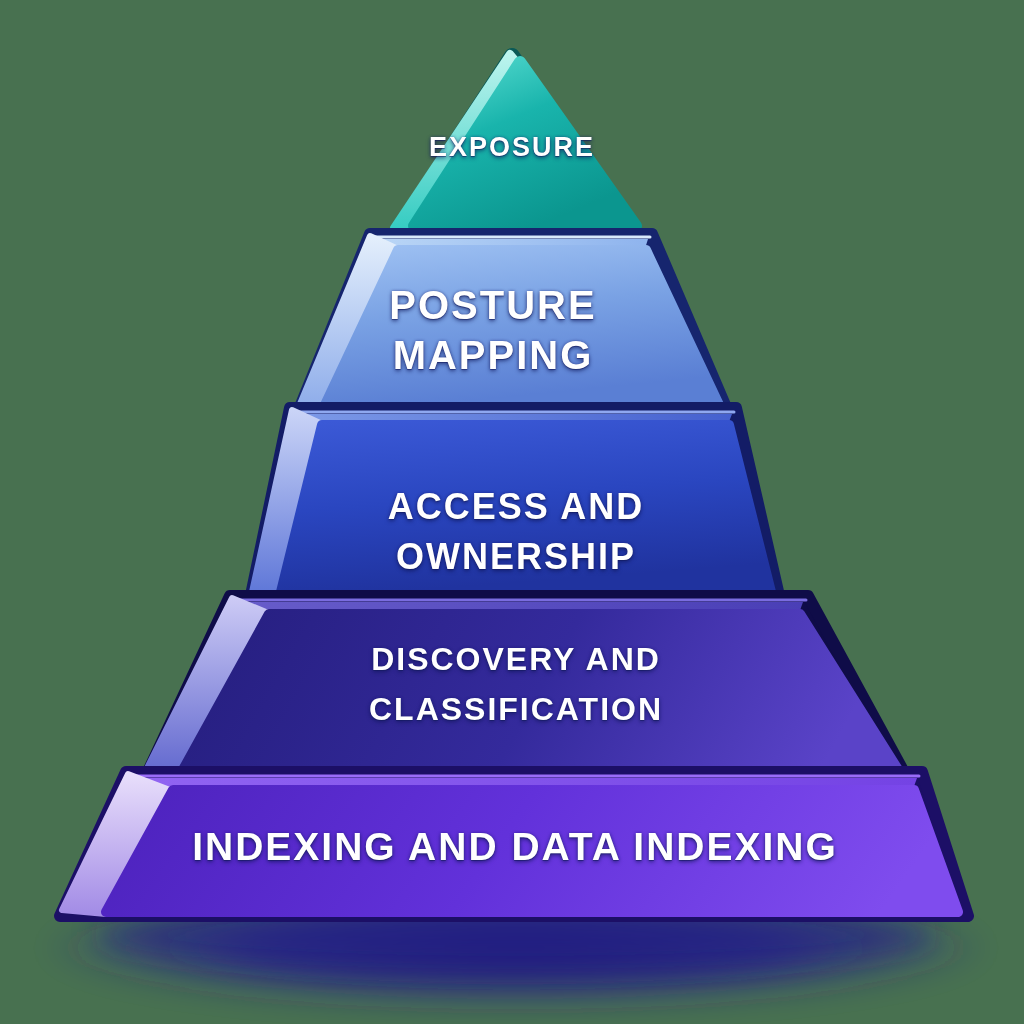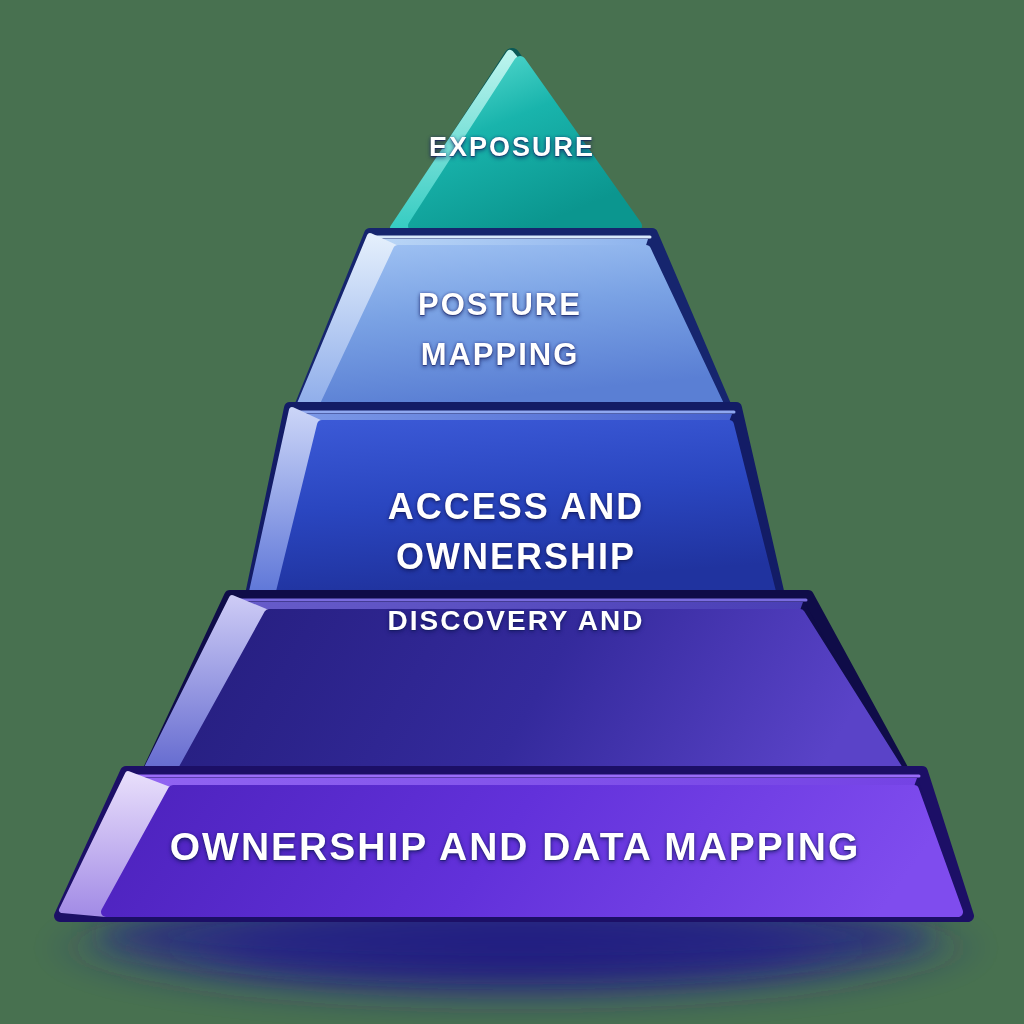--- a/index.html
+++ b/index.html
@@ -17,23 +17,23 @@
     text-align:center;
     color:#FFFFFF;
     font-weight:700;
     letter-spacing:2px;
     text-shadow:0 2px 4px rgba(14,22,84,0.65), 0 0 3px rgba(30,30,120,0.45), 0 1px 0 rgba(20,30,90,0.5);
     pointer-events:none;
     white-space:nowrap;
   }
   .layer-label span:empty{display:none;}
   .lbl-exposure{left:378px;top:128px;width:268px;font-size:27px;line-height:38px;}
-  .lbl-posture{left:330px;top:280px;width:340px;font-size:31px;line-height:50px;}
+  .lbl-posture{left:323px;top:280px;width:340px;font-size:40px;line-height:50px;}
   .lbl-access{left:336px;top:454px;width:360px;font-size:36px;line-height:50px;margin-top:28px;}
-  .lbl-discovery{left:306px;top:596px;width:420px;font-size:28px;line-height:50px;}
+  .lbl-discovery{left:306px;top:634px;width:420px;font-size:32px;line-height:50px;}
   .lbl-indexing{left:155px;top:824px;width:720px;font-size:39px;line-height:46px;}
 </style>
 </head>
 <body style="background: rgb(72, 113, 80);">
 
 <div class="stage">
 
 <svg width="1024" height="1024" viewBox="0 0 1024 1024">
   <defs>
     <filter id="softBlur" x="-30%" y="-30%" width="160%" height="160%">
@@ -166,19 +166,20 @@
   <div class="layer-label lbl-posture">
     <span>POSTURE</span>
     <span>MAPPING</span>
   </div>
   <div class="layer-label lbl-access">
     <span>ACCESS AND</span>
     <span>OWNERSHIP</span>
   </div>
   <div class="layer-label lbl-discovery">
     <span>DISCOVERY AND</span>
+    <span>CLASSIFICATION</span>
   </div>
   <div class="layer-label lbl-indexing">
-    <span>OWNERSHIP AND DATA MAPPING</span>
+    <span>INDEXING AND DATA INDEXING</span>
 
   </div>
 
 </div>
 
 </body></html>

